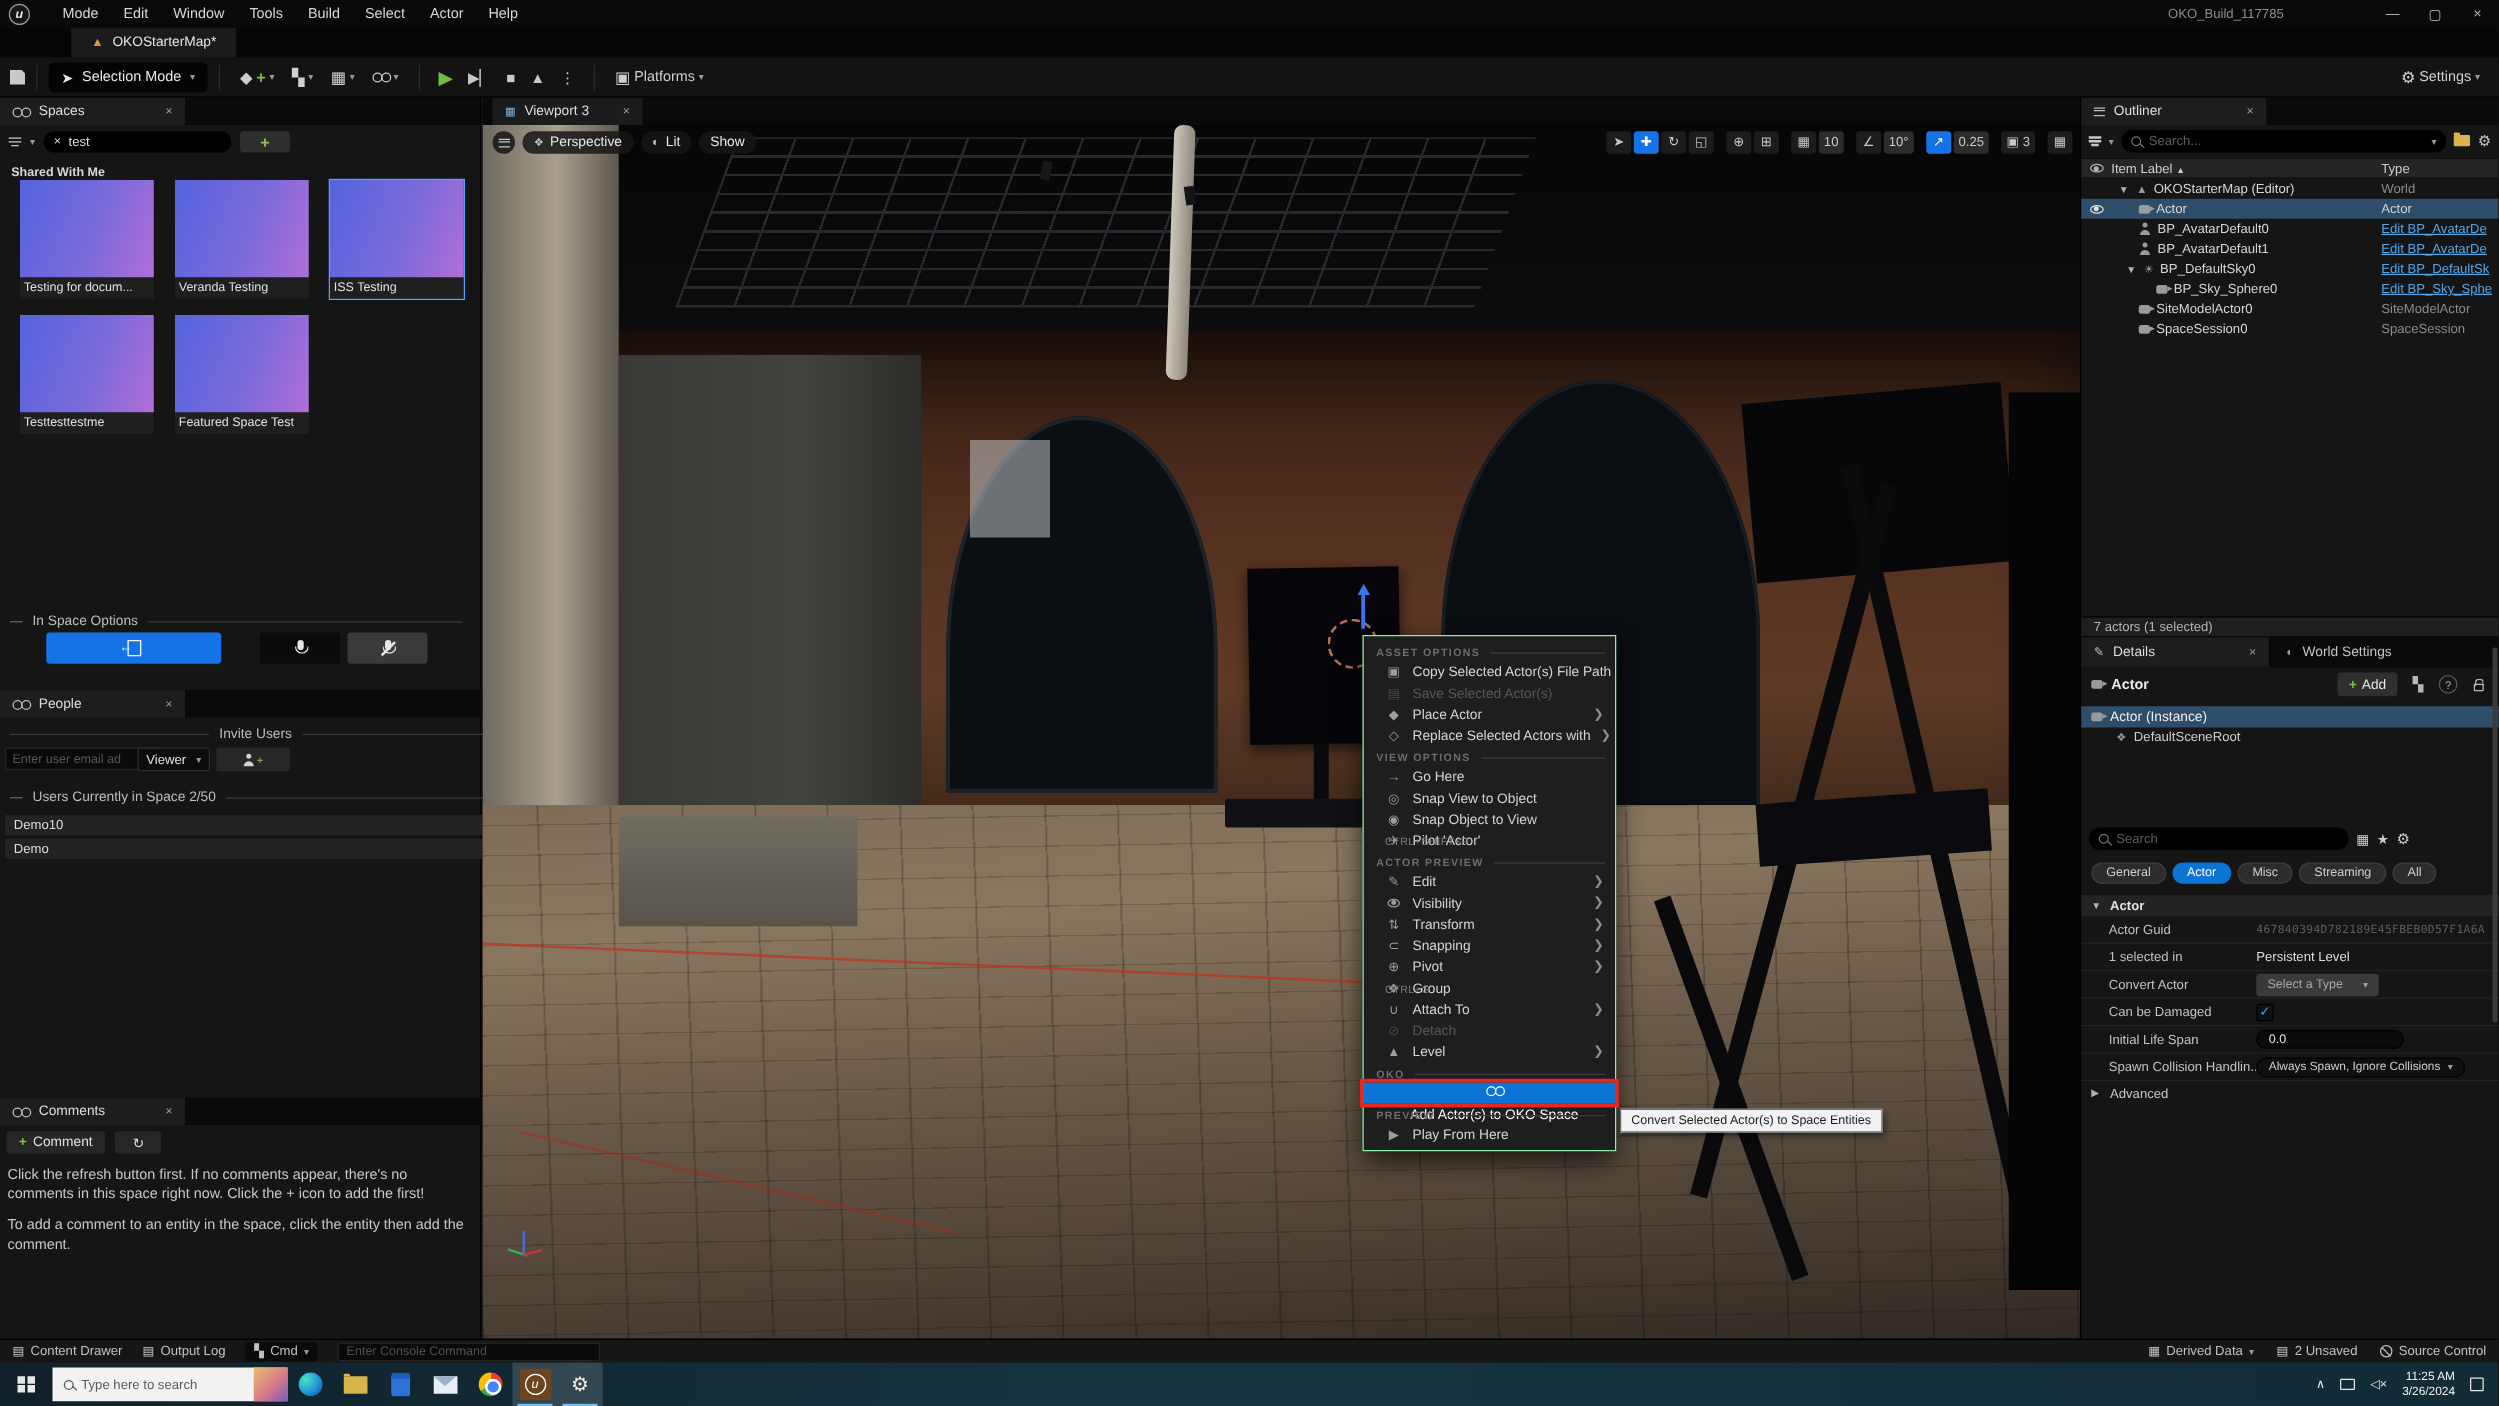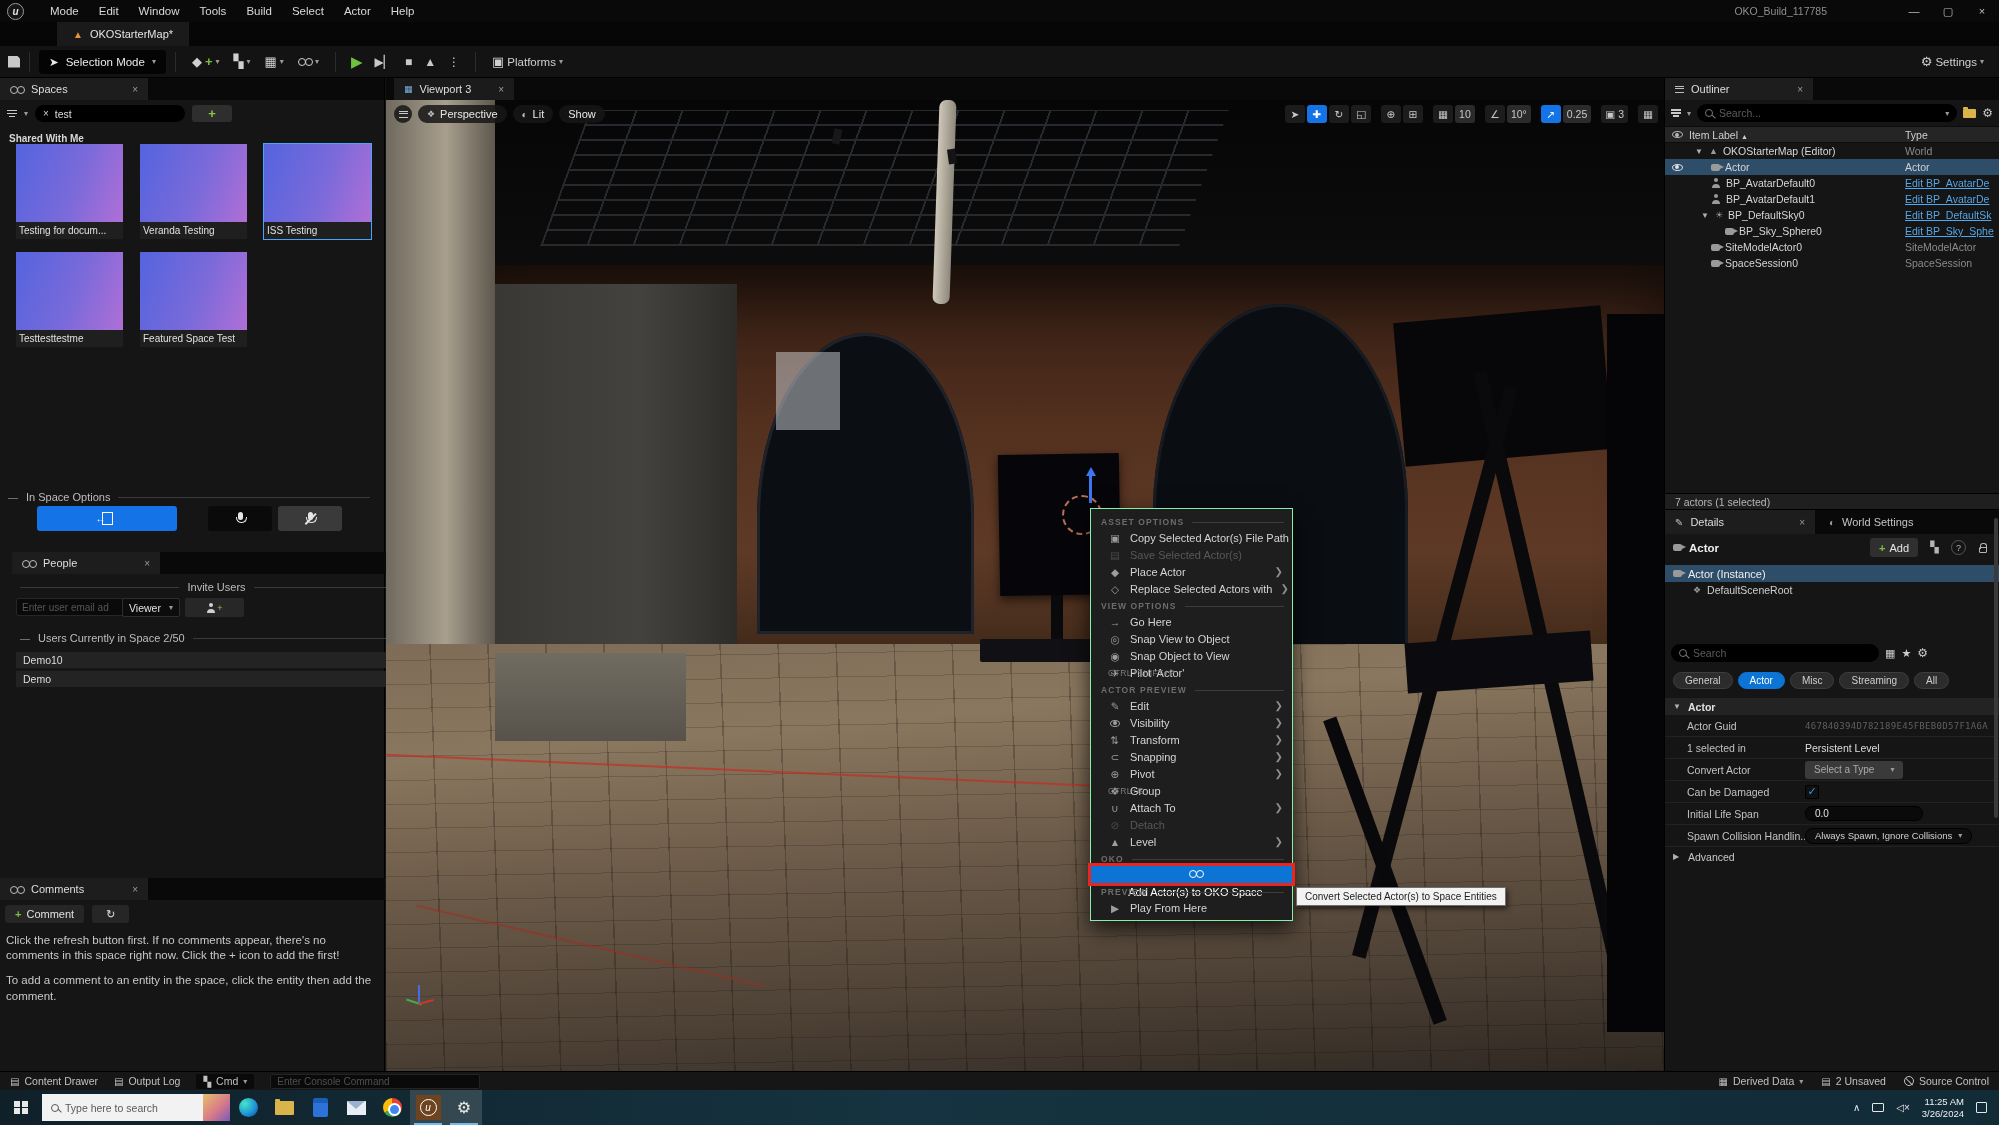--- a/index.html
+++ b/index.html
@@ -304,21 +304,21 @@
       <div class="mic-btn" style="left:208px;background:#0a0a0a">
           <span class="ic-mic"></span>
         </div>
       <div class="mic-btn" style="left:278px;background:#3a3a3a">
           <span class="ic-mic">
             <span class="ic-slash"></span>
           </span>
         </div>
     </div>
 
-    <div style="position:absolute;left:12px;top:474px;width:415px">
+    <div style="position:absolute;left:0;top:474px;width:415px">
       <div class="panel-tabs">
         <div class="ptab">
           <span class="ic-oko ticon"></span>
           <span>People</span>
           <span class="xbtn">×</span>
         </div>
       </div>
       <div class="divider" style="margin:7px 4px 0 8px">
         <span class="line" style="margin:0"></span>
         <span>Invite Users</span>
@@ -697,21 +697,21 @@
       </div>
       <div class="inst-row">
         <span class="ic-cam"></span>
         <span>Actor (Instance)</span>
       </div>
       <div class="root-row">
         <span style="color:#9a9a9a;font-size:9px">❖</span>
         <span>DefaultSceneRoot</span>
       </div>
 
-      <div class="out-search" style="margin-top:42px">
+      <div class="out-search" style="margin-top:60px">
         <div class="out-pill" style="max-width:208px">
           <span class="ic-search"></span>
           <input placeholder="Search" style="">
         </div>
         <span style="color:#c9c9c9;font-size:11px">▦</span>
         <span style="color:#c9c9c9;font-size:11px">★</span>
         <span style="color:#c9c9c9;font-size:12px">⚙</span>
       </div>
       <div class="chips">
         <div class="chip">General</div>

